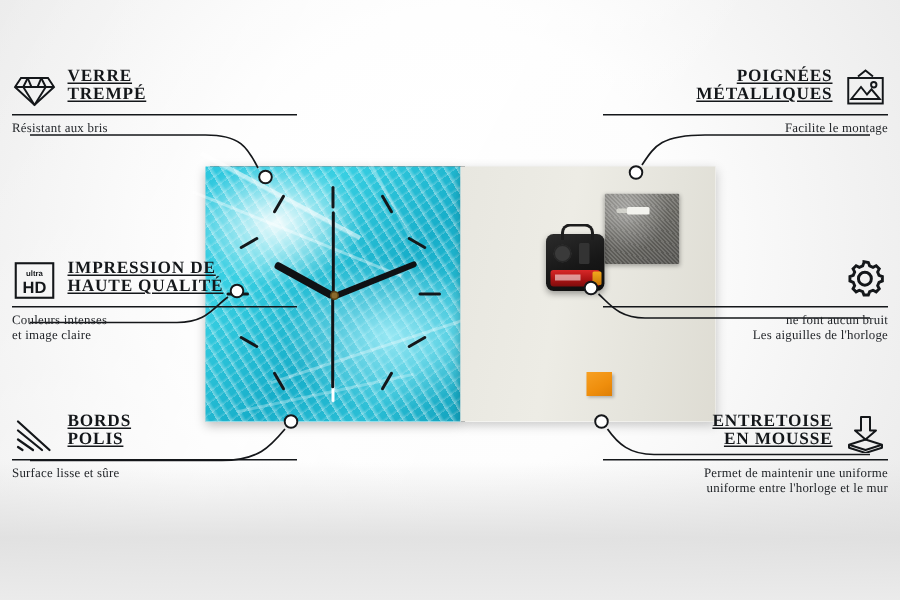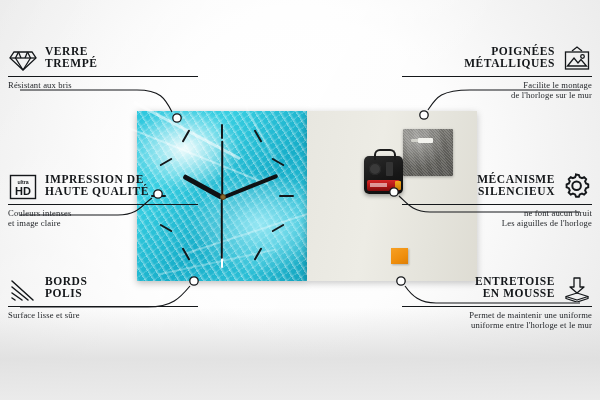--- a/index.html
+++ b/index.html
@@ -97,20 +97,21 @@
   .callout.left{left:8px;text-align:left;}
   .callout.right{right:8px;text-align:right;}
   .co-head{display:flex;align-items:center;gap:7px;}
   .callout.right .co-head{flex-direction:row-reverse;}
   .co-icon{width:30px;height:30px;flex:0 0 30px;display:flex;align-items:flex-end;justify-content:center;color:#14171a;}
   .co-icon svg{display:block;}
   .co-title{
     font-family:"Liberation Serif",serif;font-weight:700;
     font-size:11.5px;line-height:12.5px;letter-spacing:.55px;color:#14171a;
     text-transform:uppercase;
+    text-decoration:underline;
   }
   .co-rule{height:1px;background:#14171a;margin:4px 0 3px 0;width:100%;}
   .co-desc{
     font-family:"Liberation Serif",serif;font-size:8.6px;line-height:10.4px;
     color:#23262a;letter-spacing:.15px;
   }
 </style>
 </head>
 <body>
 
@@ -256,36 +257,31 @@
           </g>
         </svg>
       </span>
       <span>
         <div class="co-title">POIGNÉES</div>
         <div class="co-title">MÉTALLIQUES</div>
       </span>
     </div>
     <div class="co-rule"></div>
     <div class="co-desc">Facilite le montage</div>
-    <div class="co-desc">de l'horloge sur le mur</div>
   </div>
 
   <div class="callout right" style="top:170px;">
     <div class="co-head">
       <span class="co-icon">
         <svg width="28" height="28" viewBox="0 0 28 28">
           <g fill="none" stroke="#14171a" stroke-width="2">
             <path d="M14 3.2 l3.0 .55 .9 2.3 2.3 .95 2.2-1.1 2.1 2.1 -1.1 2.2 .95 2.3 2.3 .9 0 3.0 -2.3 .9 -.95 2.3 1.1 2.2 -2.1 2.1 -2.2-1.1 -2.3 .95 -.9 2.3 -3.0 0 -.9-2.3 -2.3-.95 -2.2 1.1 -2.1-2.1 1.1-2.2 -.95-2.3 -2.3-.9 0-3.0 2.3-.9 .95-2.3 -1.1-2.2 2.1-2.1 2.2 1.1 2.3-.95 .9-2.3 Z" transform="translate(-0.6,-0.6) scale(0.97)"></path>
             <circle cx="13.6" cy="13.8" r="4.3"></circle>
           </g>
         </svg>
-      </span>
-      <span>
-        <div class="co-title">MÉCANISME</div>
-        <div class="co-title">SILENCIEUX</div>
       </span>
     </div>
     <div class="co-rule"></div>
     <div class="co-desc">ne font aucun bruit</div>
     <div class="co-desc">Les aiguilles de l'horloge</div>
   </div>
 
   <div class="callout right" style="top:272px;">
     <div class="co-head">
       <span class="co-icon">

